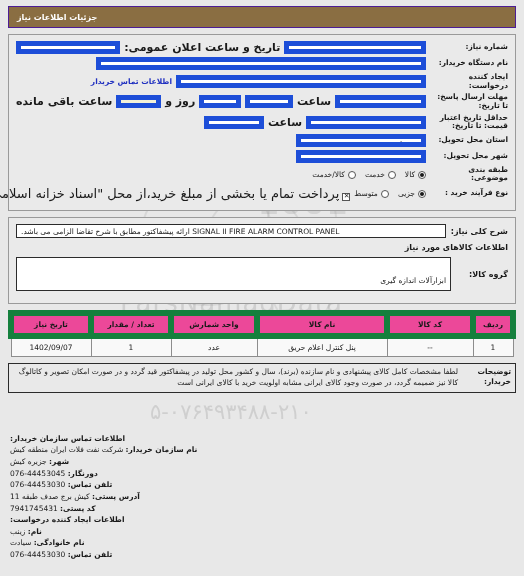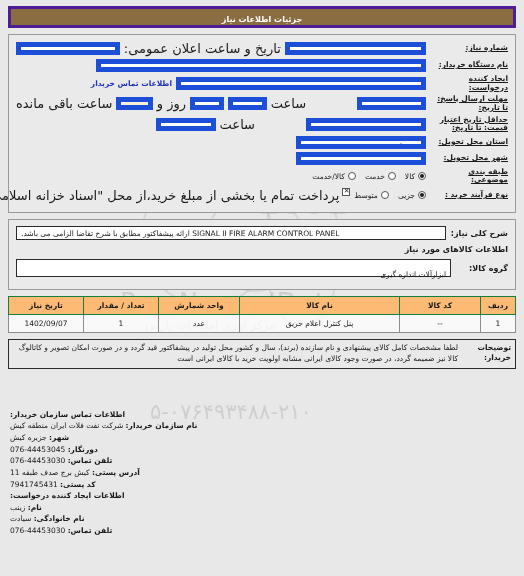--- a/index.html
+++ b/index.html
@@ -56,29 +56,29 @@
   .page {
     position: relative;
     z-index: 1;
     padding: 6px 8px 0 8px;
     box-sizing: border-box;
   }
 
   
   .header-bar {
     background: #8a6e42;
-    border: 3px solid #4c1d95;
+    border: 1px solid #4c1d95;
     height: 22px;
     line-height: 22px;
     padding: 0 8px;
     box-sizing: border-box;
     color: #ffffff;
     font-weight: bold;
     font-size: 8px;
-    text-align: center;
+    text-align: left;
     margin-bottom: 6px;
   }
 
   
   .panel {
     border: 1px solid #9a9a9a;
     background: #eaeaea;
     padding: 6px 7px;
     box-sizing: border-box;
     margin-bottom: 6px;
@@ -91,49 +91,48 @@
     margin-bottom: 3px;
     gap: 4px;
   }
   .flabel {
     font-weight: bold;
     font-size: 7.5px;
     text-align: right;
     white-space: normal;
     line-height: 1.15;
     flex: 0 0 auto;
-    text-decoration: underline;
   }
   .lab-w { width: 78px; }
   .box {
     border: 5px solid #1d4ed8;
     background: #ffffff;
     height: 13px;
     line-height: 13px;
     font-size: 7.5px;
     padding: 0 3px;
     box-sizing: border-box;
     text-align: right;
     overflow: hidden;
     white-space: nowrap;
   }
   .box.center { text-align: center; }
   .w-need   { width: 150px; }
   .w-date   { width: 110px; }
   .w-wide   { width: 330px; }
   .w-create { width: 250px; }
-  .w-dt     { width: 120px; margin-left: 47px; }
+  .w-dt     { width: 120px; }
   .w-time   { width: 60px; }
   .w-days   { width: 52px; }
   .w-cd     { width: 56px; background: #f4f2d8; }
   .w-prov   { width: 130px; }
 
   .sublabel {
-    font-size: 13px;
-    font-weight: normal;
+    font-size: 11px;
+    font-weight: bold;
     white-space: nowrap;
   }
   .link {
     color: #2030c0;
     font-size: 7.5px;
     font-weight: bold;
     text-decoration: none;
     white-space: nowrap;
     cursor: pointer;
   }
@@ -145,21 +144,21 @@
   
   .radio-group {
     display: flex;
     flex-direction: row;
     align-items: center;
     gap: 9px;
   }
   .radio-item {
     display: flex;
     flex-direction: row;
-    align-items: flex-start;
+    align-items: flex-end;
     gap: 3px;
     font-size: 7.5px;
     white-space: nowrap;
   }
   .radio {
     width: 8px; height: 8px;
     border: 1px solid #555;
     border-radius: 50%;
     background: #fff;
     box-sizing: border-box;
@@ -240,36 +239,36 @@
     width: 52px;
     text-align: right;
     flex: 0 0 auto;
   }
   .group-box {
     border: 1px solid #2b2b2b;
     background: #ffffff;
     height: 14px;
     line-height: 14px;
     font-size: 7.5px;
-    padding: 8px 4px;
+    padding: 16px 4px;
     box-sizing: border-box;
     flex: 1 1 auto;
     text-align: right;
   }
 
   
   table.goods {
     width: 100%;
     border-collapse: collapse;
     margin-bottom: 6px;
     background: transparent;
   }
   table.goods th {
-    background: #fdba74;
-    border: 1px solid #15803d;
+    background: #ec4899;
+    border: 6px solid #15803d;
     font-size: 7.5px;
     font-weight: bold;
     height: 15px;
     text-align: center;
     color: #1a1a1a;
   }
   table.goods td {
     border: 1px solid #8d8d8d;
     font-size: 7.5px;
     height: 15px;

